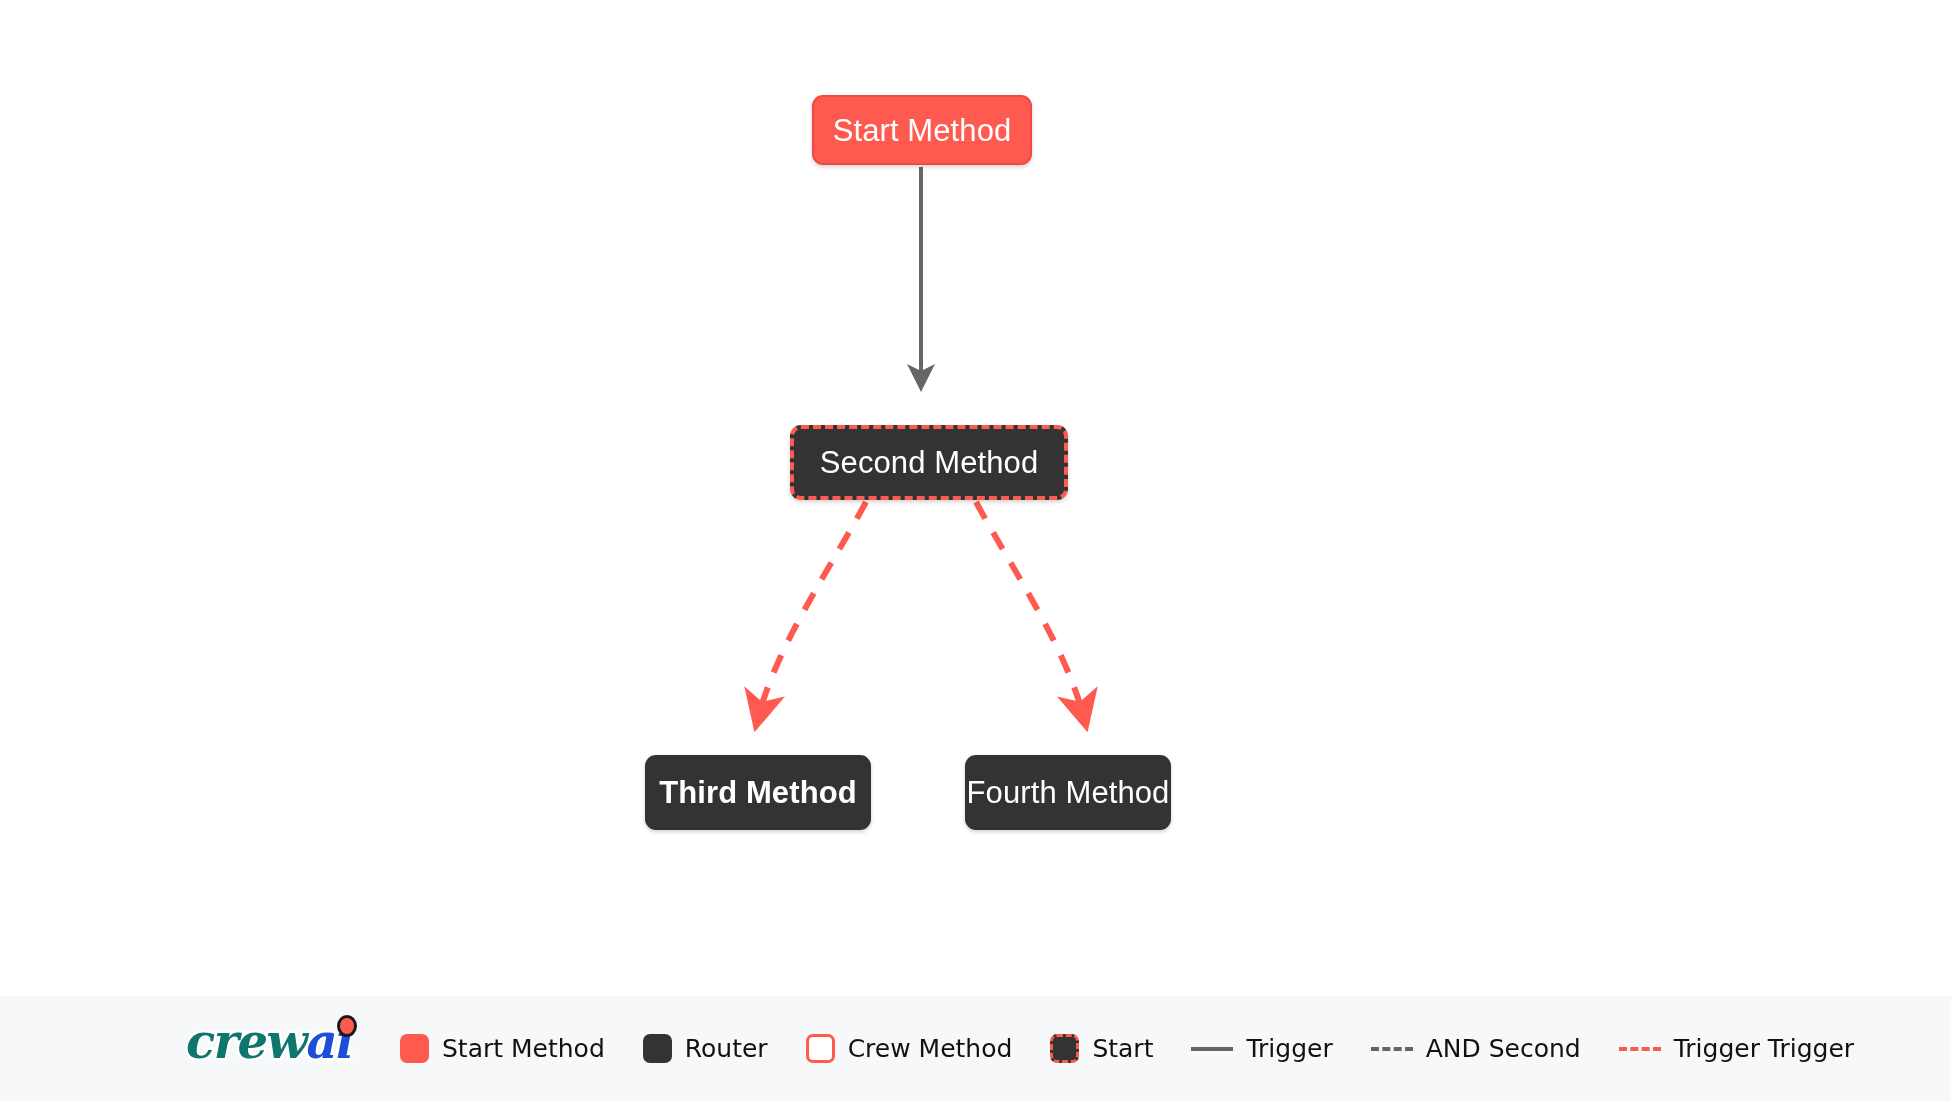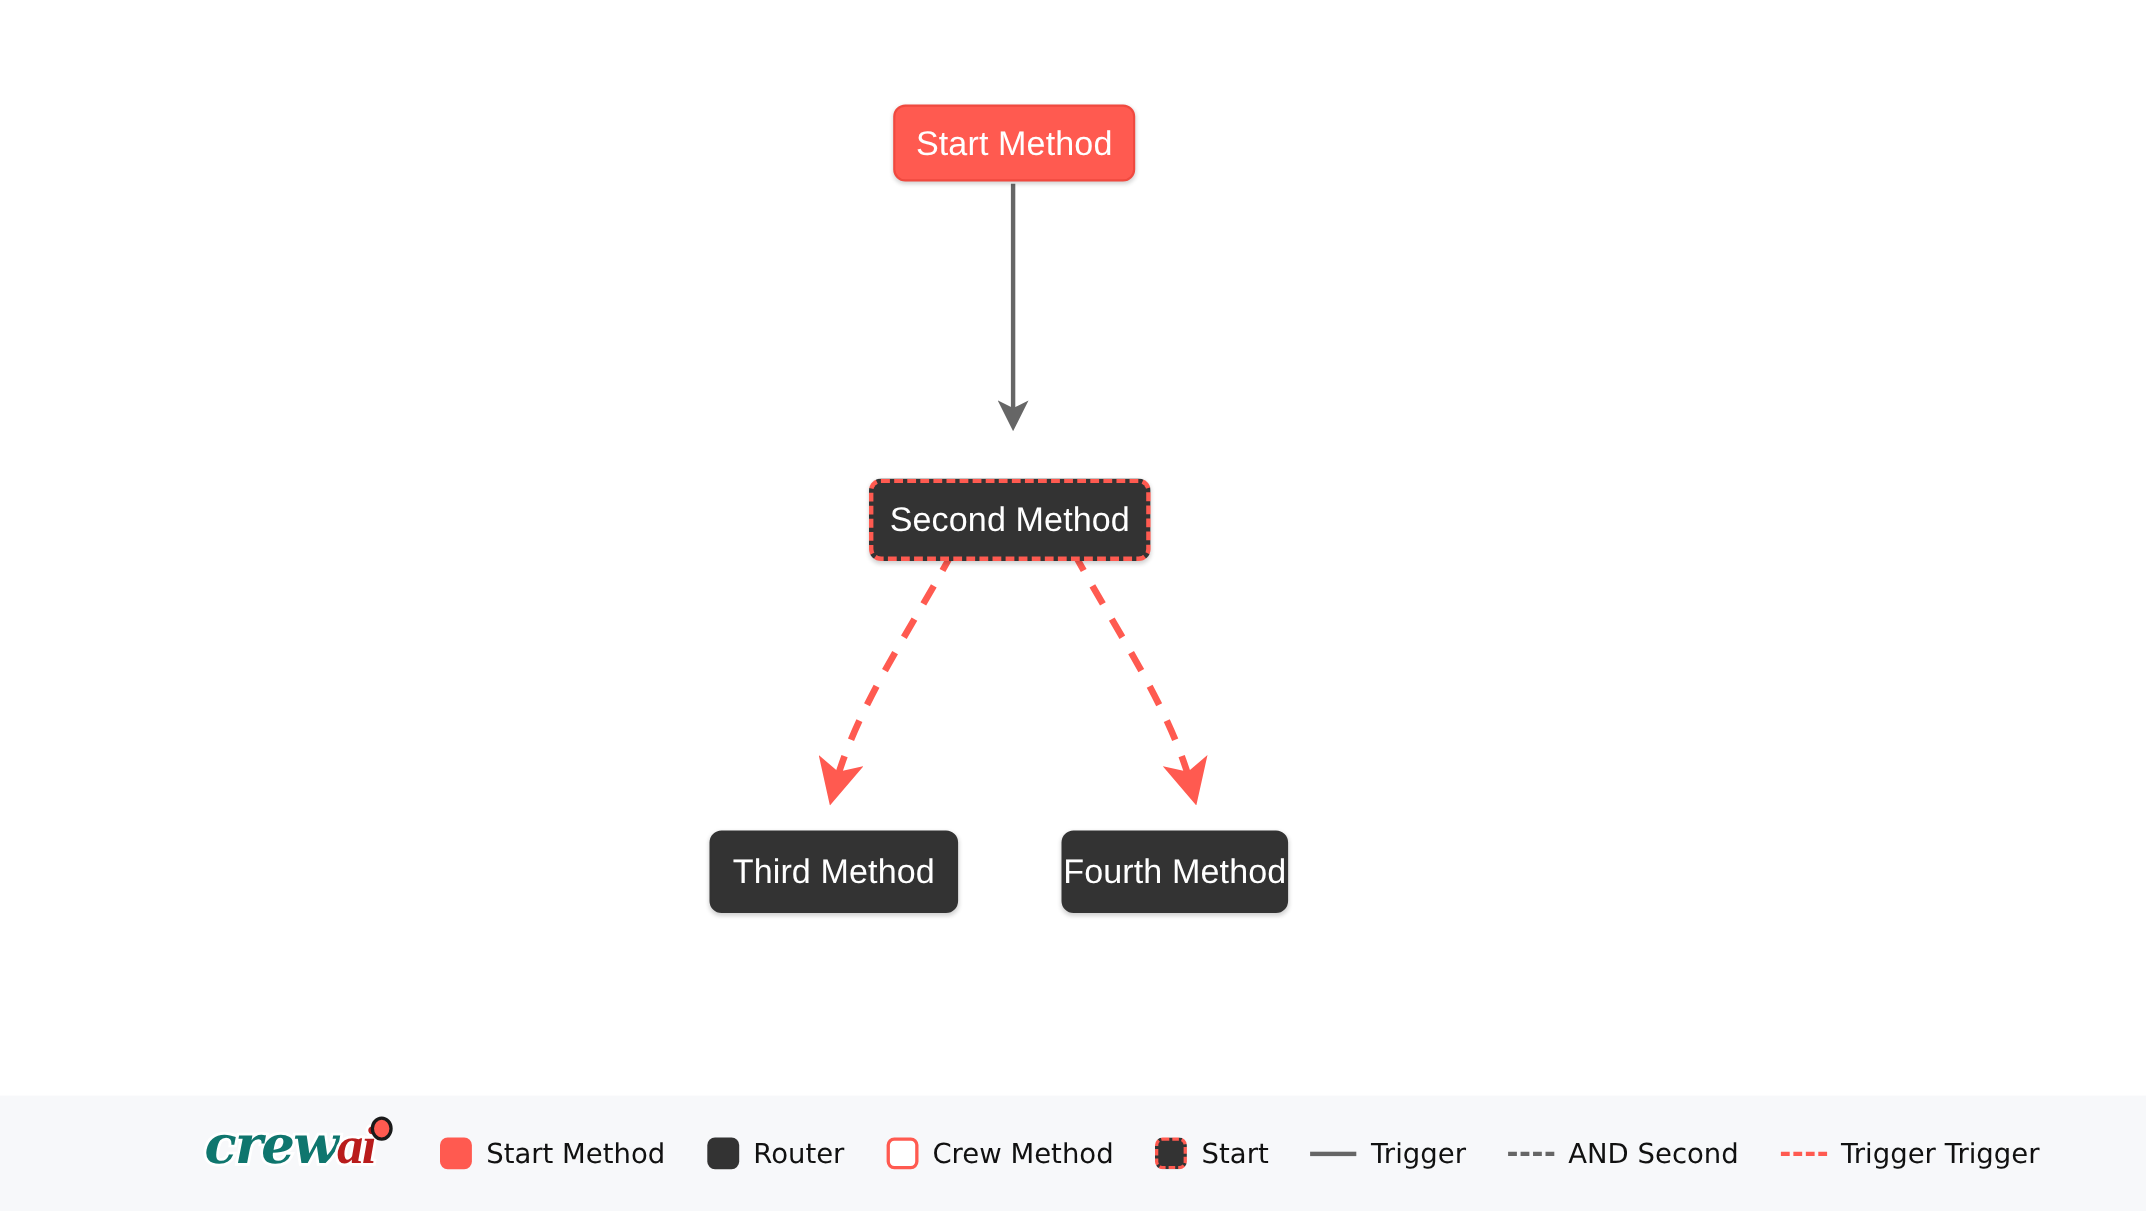--- a/index.html
+++ b/index.html
@@ -140,21 +140,21 @@
     font-family: "DejaVu Serif", serif;
     font-style: italic;
     font-weight: bold;
     font-size: 48px;
     line-height: 1;
     letter-spacing: -1.5px;
     -webkit-text-stroke: 5px #ffffff;
     paint-order: stroke fill;
   }
   .logo-crew { color: #0f766e; }
-  .logo-ai   { color: #b91c1c; font-family: Liberation Serif, serif; }
+  .logo-ai   { color: #1d4ed8; }
   .logo-dot {
     position: absolute;
     left: 151px;
     top: 2px;
     width: 20px;
     height: 22px;
     border-radius: 50%;
     background: #ff5a50;
     border: 3px solid #1a1a1a;
   }
@@ -180,25 +180,25 @@
 
       <path d="M 866 502 C 826 576 776 646 757 722" fill="none" stroke="#ff5a50" stroke-width="6" stroke-dasharray="19 16" stroke-linecap="butt" marker-end="url(#arrow-coral)"></path>
 
       <path d="M 976 502 C 1016 576 1066 646 1085 722" fill="none" stroke="#ff5a50" stroke-width="6" stroke-dasharray="19 16" stroke-linecap="butt" marker-end="url(#arrow-coral)"></path>
     </svg>
 
     <div class="node node-start" style="left:812px; top:95px; width:220px; height:70px;">
       <span>Start Method</span>
     </div>
 
-    <div class="node node-router" style="left:790px; top:425px; width:256px; height:75px;margin-top:10px;">
+    <div class="node node-router" style="left:790px; top:425px; width:278px; height:75px;">
       <span>Second Method</span>
     </div>
 
-    <div class="node node-method" style="left:645px; top:755px; width:226px; height:75px;">
+    <div class="node node-method" style="left:645px; top:755px; width:226px; height:75px;font-weight:bold;">
       <span>Third Method</span>
     </div>
 
     <div class="node node-method" style="left:965px; top:755px; width:206px; height:75px;">
       <span>Fourth Method</span>
     </div>
 
   </div>
 
   <div id="legend-bar">

